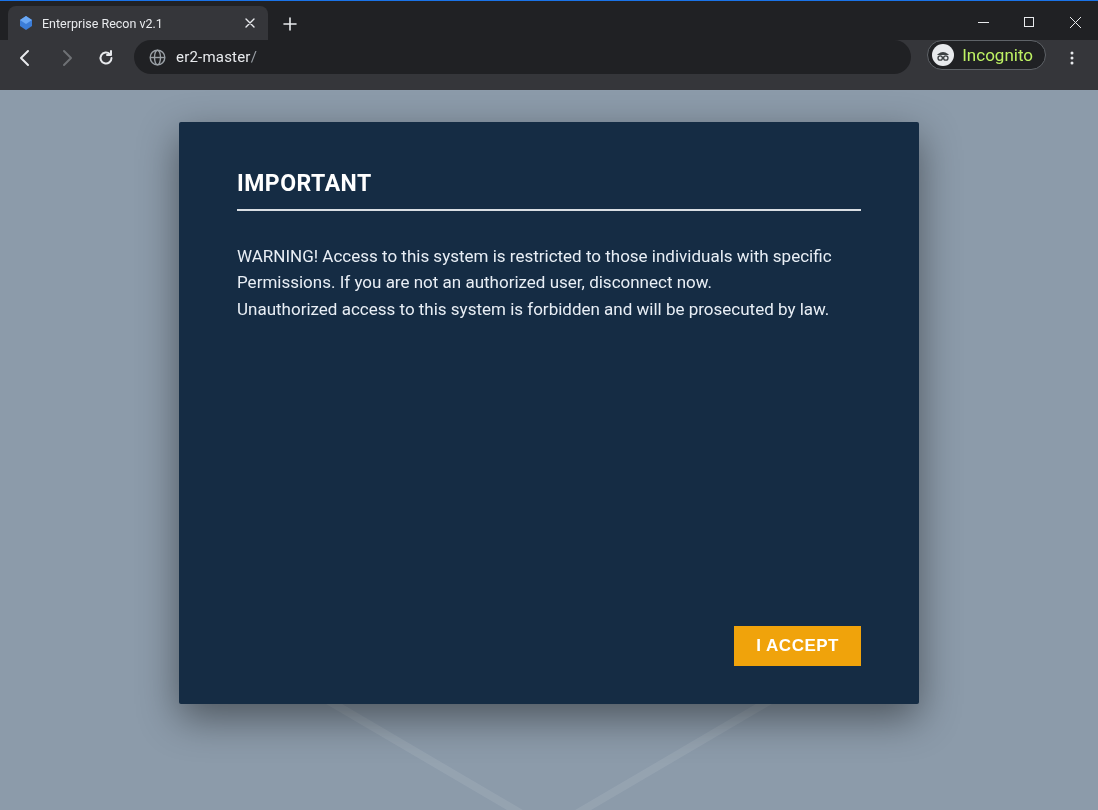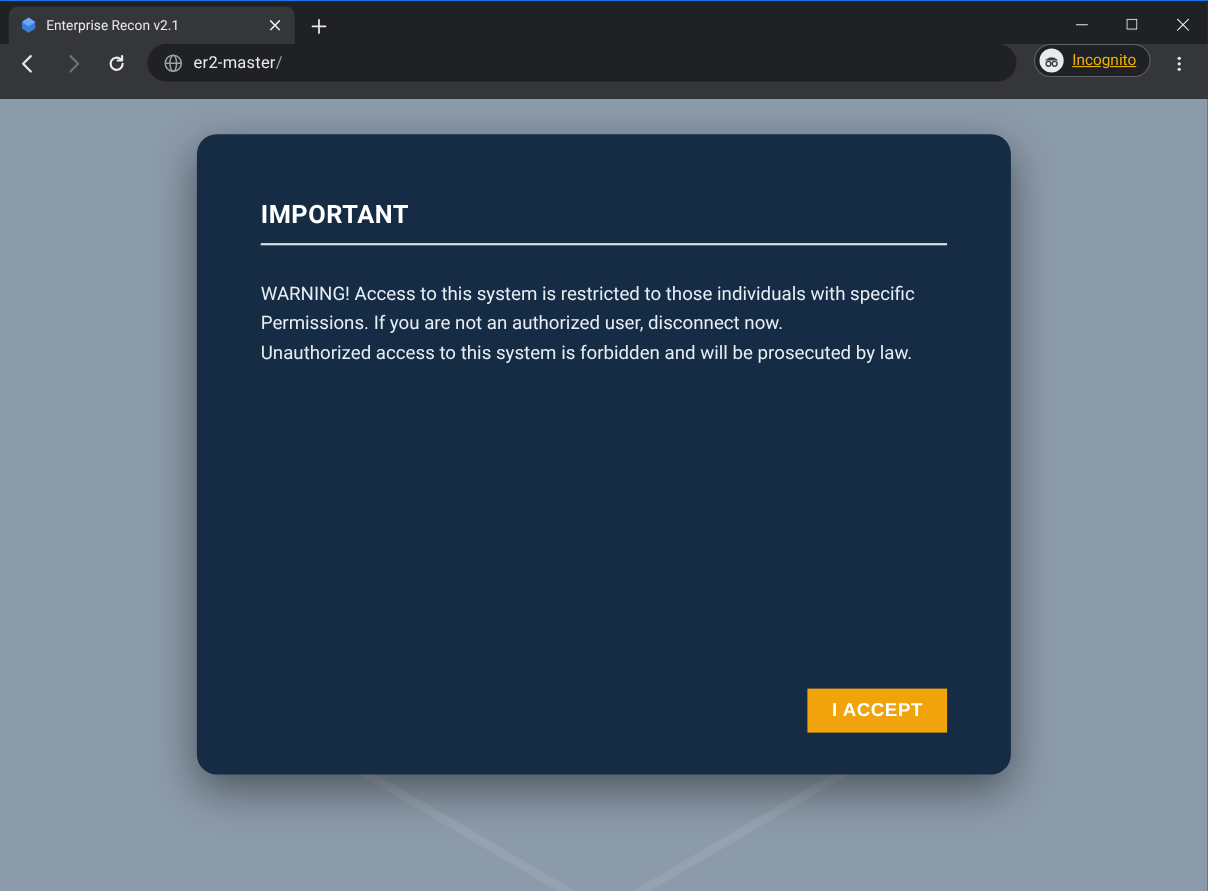--- a/index.html
+++ b/index.html
@@ -118,24 +118,23 @@
   .url .path { color: #9aa0a6; }
   .incognito-badge {
     height: 30px;
     background: #202124;
     border: 1px solid #5f6368;
     border-radius: 15px;
     display: flex;
     align-items: center;
     gap: 8px;
     padding: 0 12px 0 4px;
-    color: #eab308;
-    font-size: 14px;
+    color: #bef264;
+    font-size: 17px;
     margin-left: 6px;
-    text-decoration: underline;
   }
   .incognito-icon {
     width: 22px; height: 22px;
     background: #e8eaed;
     border-radius: 50%;
     display: flex; align-items: center; justify-content: center;
   }
   .menu-btn {
     width: 36px; height: 36px;
     display: flex; align-items: center; justify-content: center;
@@ -161,23 +160,23 @@
     pointer-events: none;
   }
   .dialog {
     position: absolute;
     top: 32px;
     left: 50%;
     transform: translateX(-50%);
     width: 740px;
     height: 582px;
     background: #152c44;
-    border-radius: 18px;
+    border-radius: 2px;
     box-shadow: 0 14px 40px rgba(0,0,0,0.45);
-    padding: 60px 58px 38px 58px;
+    padding: 48px 58px 38px 58px;
     color: #e8eef5;
     display: flex;
     flex-direction: column;
   }
   .dialog-heading {
     font-size: 23px;
     font-weight: 700;
     letter-spacing: 0.5px;
     color: #ffffff;
     padding-bottom: 12px;

